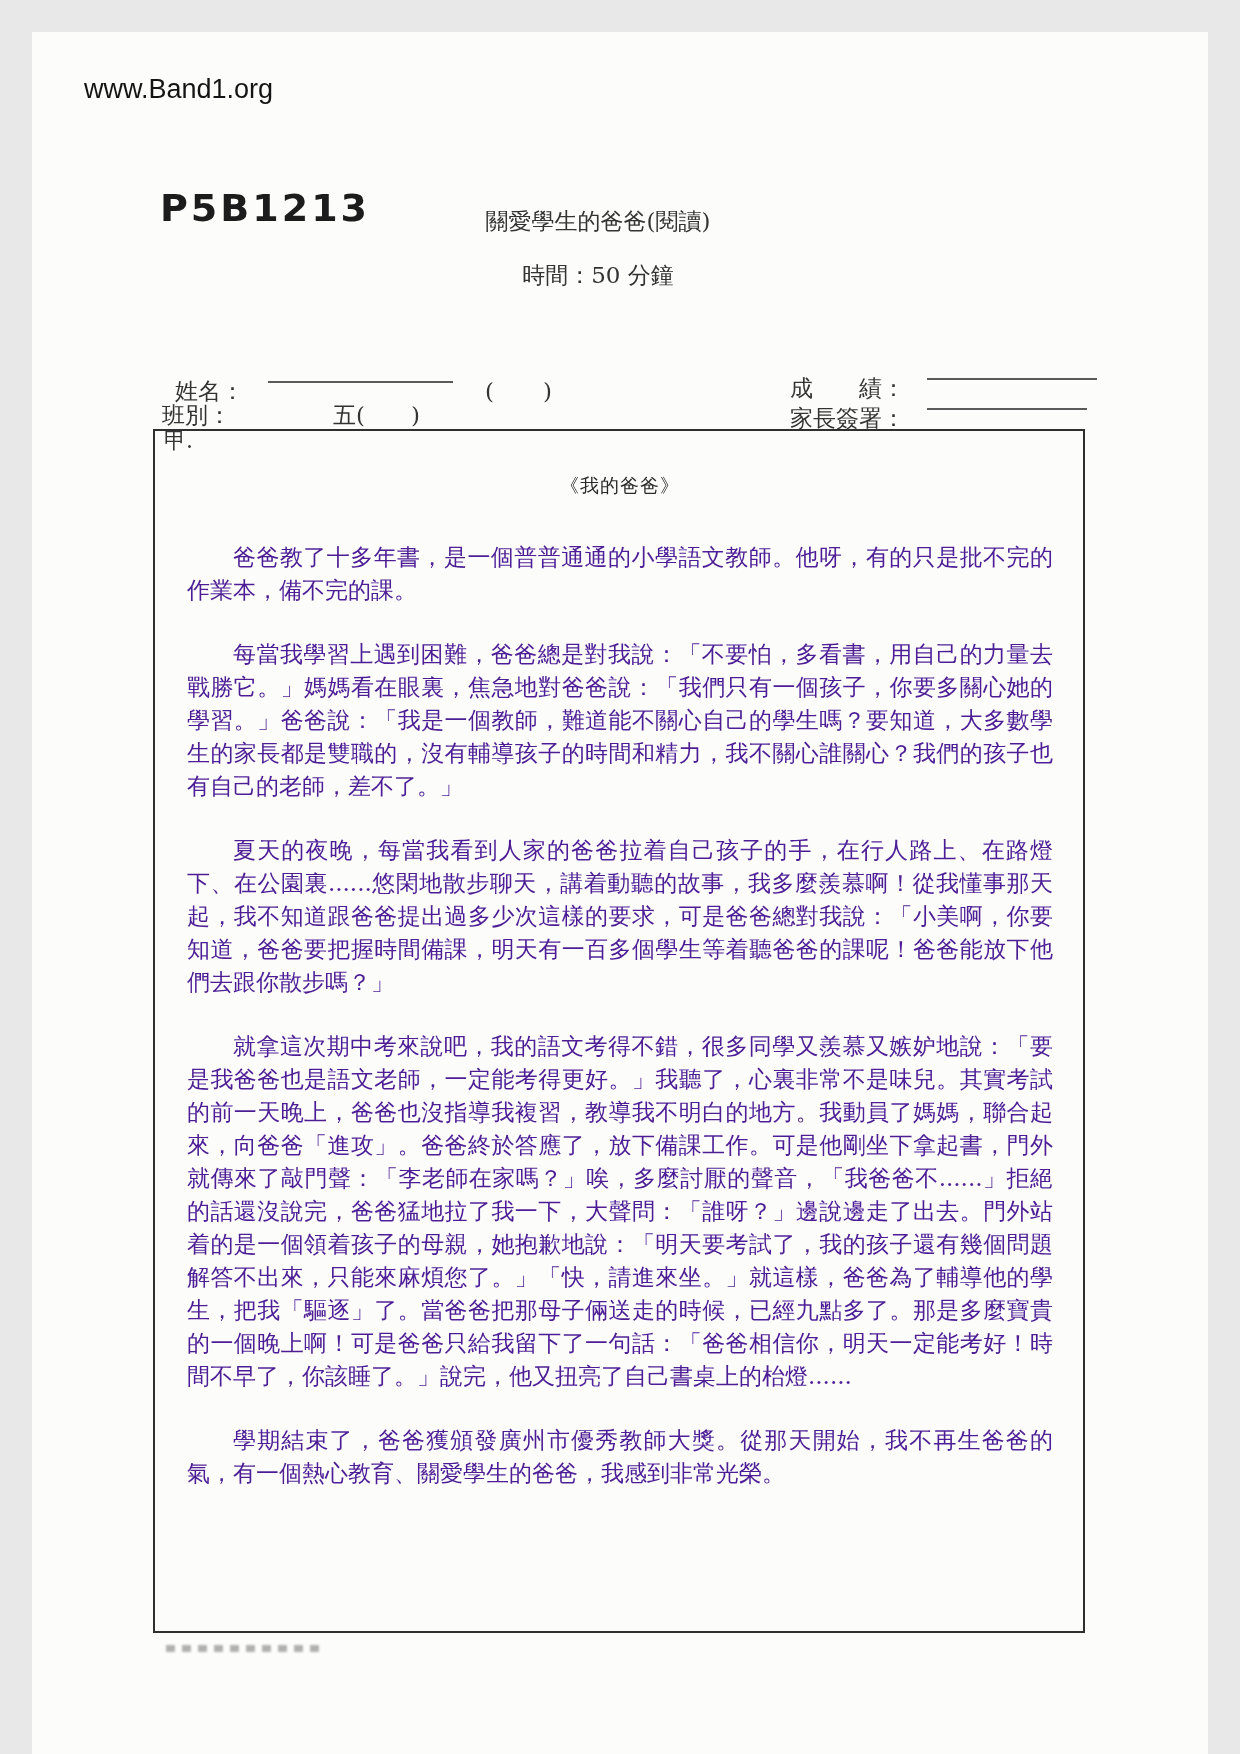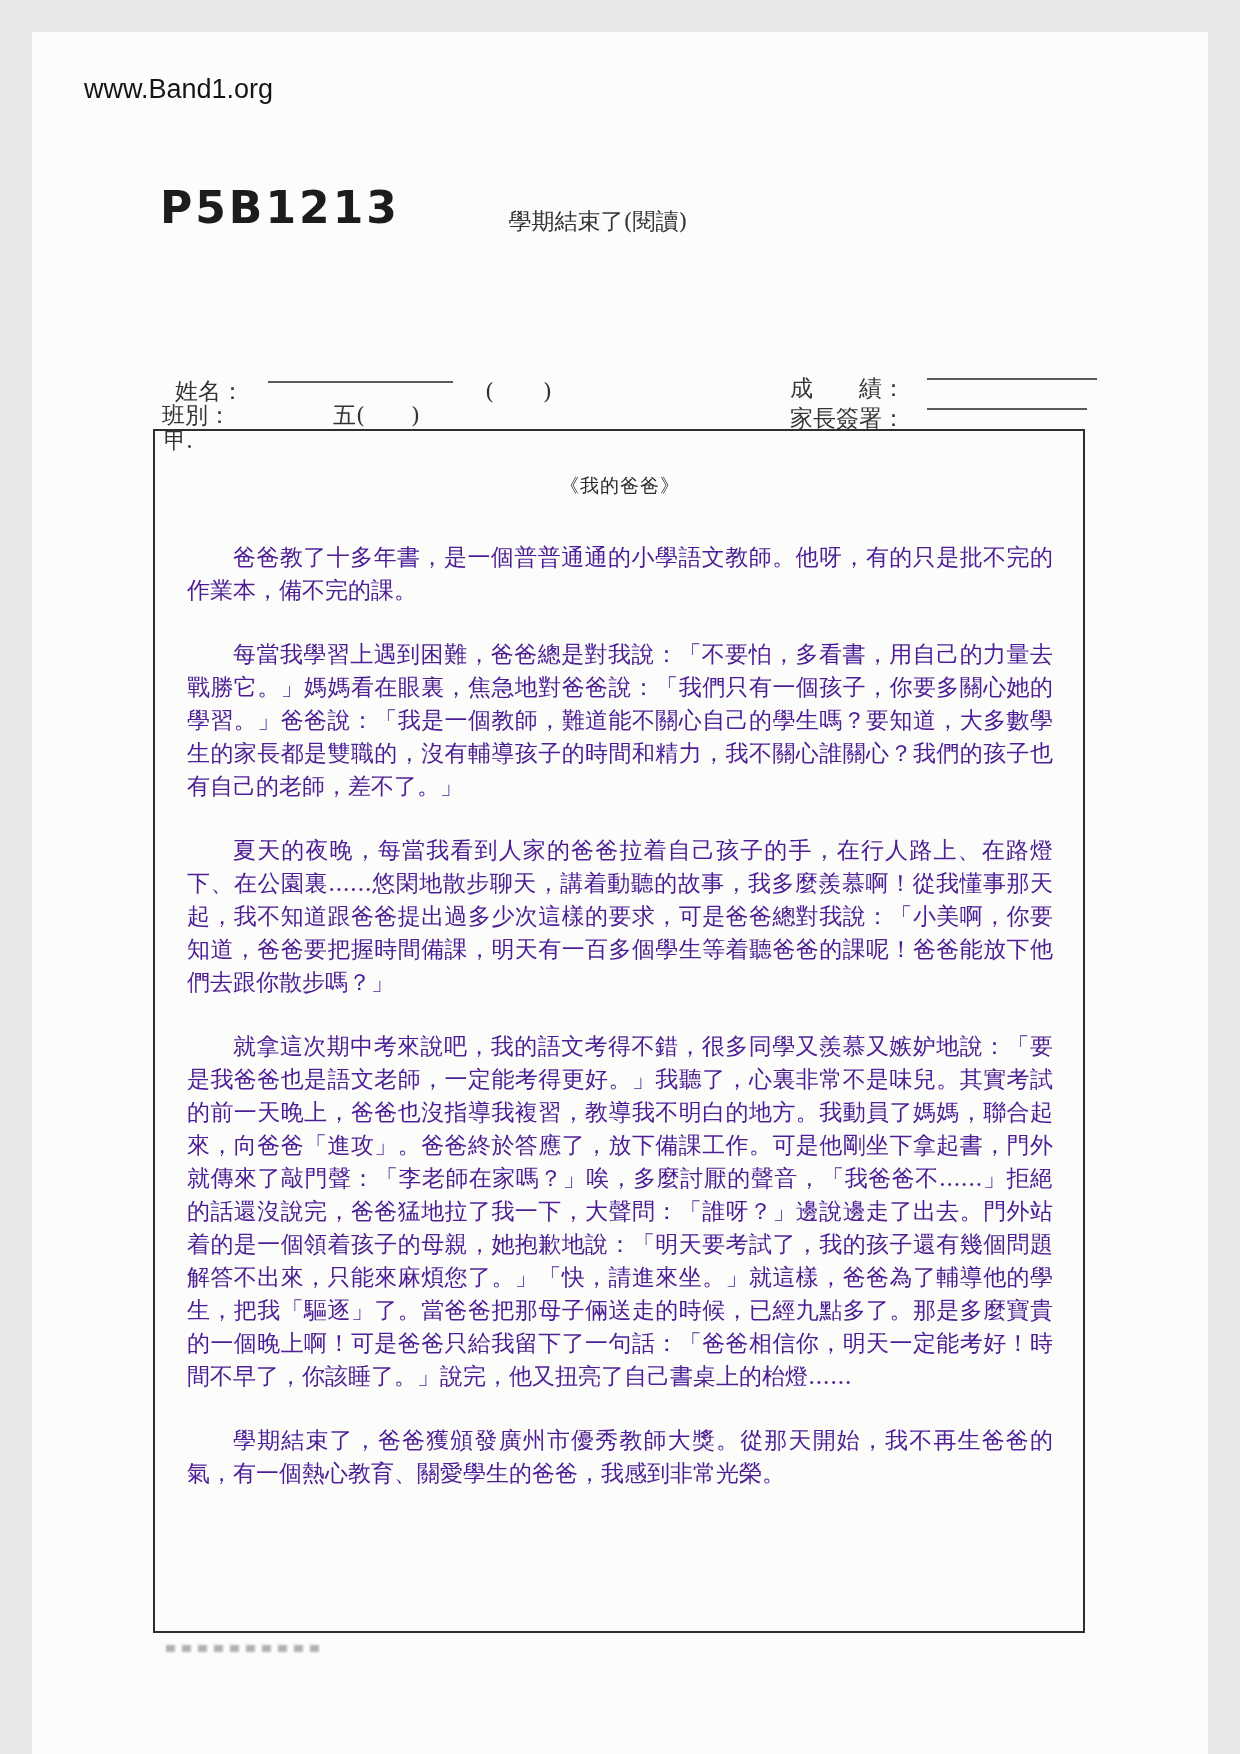--- a/index.html
+++ b/index.html
@@ -19,21 +19,21 @@
     left: 36px; top: 26px;
     font-family: "Liberation Sans", sans-serif;
     font-size: 27px;
     color: #141414;
   }
   .paper-code {
     position: absolute;
     left: 112px; top: 136px;
     font-family: "DejaVu Sans", sans-serif;
     font-weight: 700;
-    font-size: 44px;
+    font-size: 38px;
     letter-spacing: 3px;
     color: #1c1c1c;
     height: 44px;
     overflow: hidden;
     line-height: 48px; 
   }
   .header-center {
     position: absolute;
     left: 380px; top: 138px;
     width: 340px;
@@ -99,21 +99,22 @@
 </head>
 <body>
 
 <div class="page">
 
   <div class="watermark">www.Band1.org</div>
 
   <div class="paper-code">P5B1213</div>
 
   <div class="header-center">
-    <div>學期結束了(閱讀)</div>
+    <div>關愛學生的爸爸(閱讀)</div>
+    <div>時間：50 分鐘</div>
   </div>
 
   <div class="form-area">
     <div class="form-line fl-name">
       <span>姓名：</span><span class="u-line u-name"></span><span class="paren-after">(　　)</span>
     </div>
     <div class="form-line fl-class">
       <span>班別：</span><span style="display:inline-block;width:38px;"></span><span>五(　　)</span>
     </div>
     <div class="form-line fl-marker">甲.</div>

